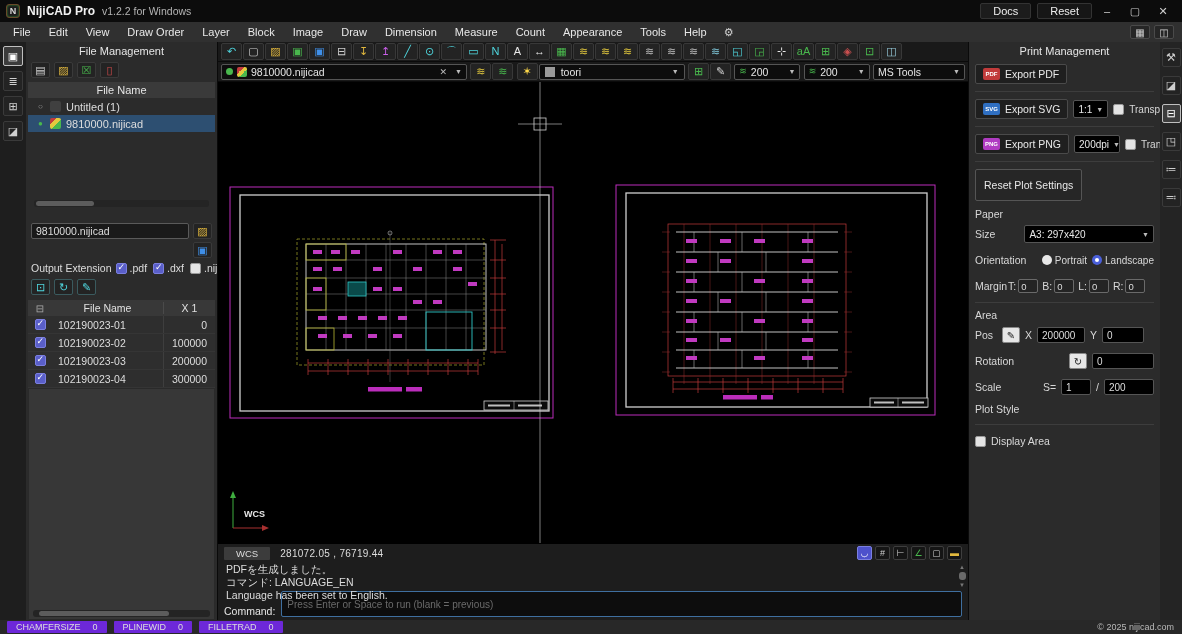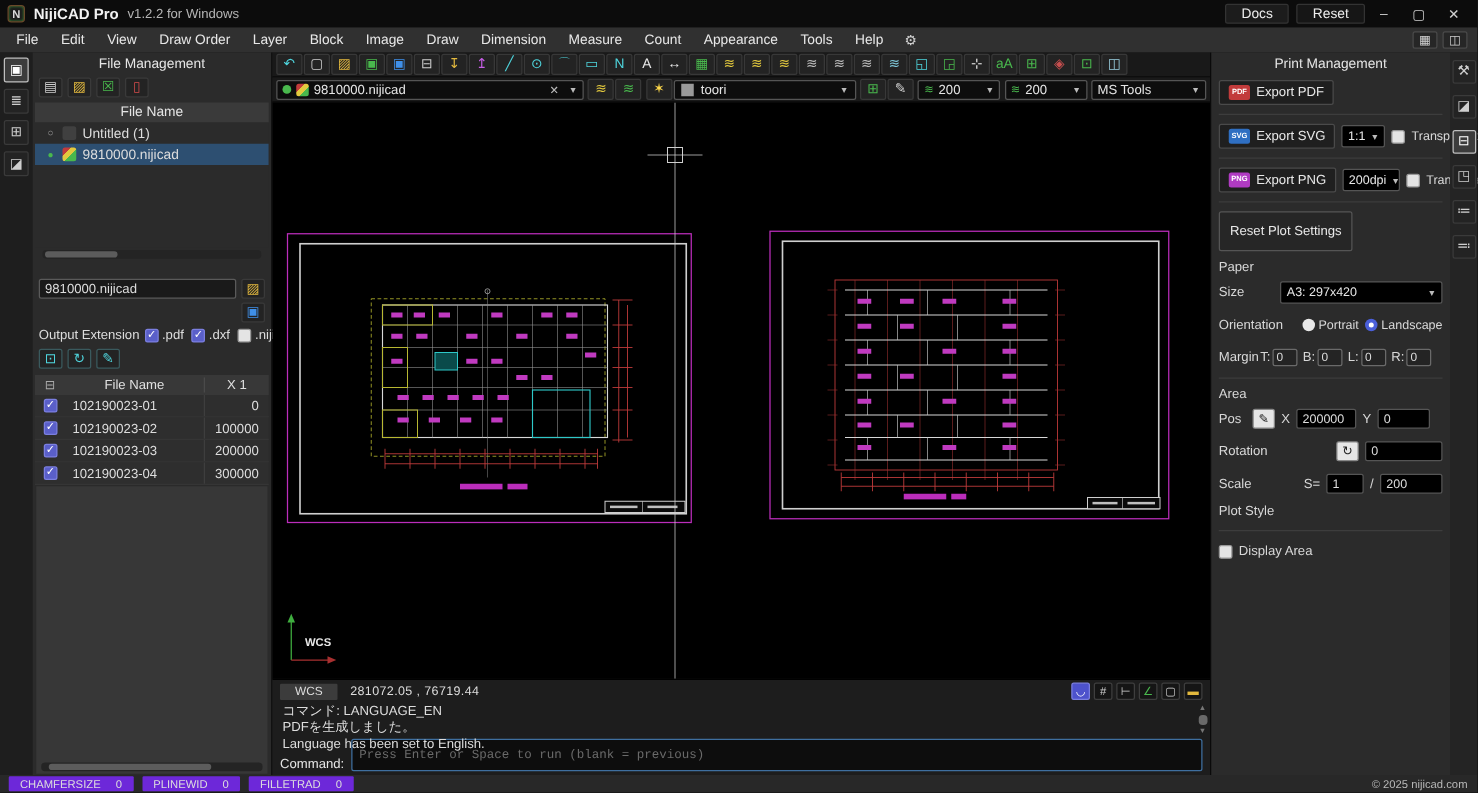--- a/index.html
+++ b/index.html
@@ -109,21 +109,21 @@
     font-size:9px;color:#cfcfcf;display:flex;align-items:center;justify-content:center;padding:0}
   .mode-ico.active{background:#4d52cc;border-color:#7b7fe0;color:#fff}
   .cmd-hist{flex:1;position:relative;padding:1px 8px;font-size:10.5px;color:#ddd;line-height:13px;min-height:0}
   .hist-line{white-space:nowrap}
   .vscroll{position:absolute;right:2px;top:2px;bottom:2px;width:8px;display:flex;flex-direction:column;align-items:center}
   .vscroll .arr{color:#777;font-size:6px;line-height:6px}
   .vscroll .vthumb{width:7px;height:14px;background:#6a6a6a;border-radius:3px;margin:2px 0}
   .cmd-in-row{display:flex;align-items:flex-end;gap:6px;padding:1px 6px 3px 6px;flex:none}
   .cmd-label{font-size:10.5px;color:#e5e5e5}
   .cmd-input{flex:1;height:15px;background:#0d0d0d;border:1px solid #3f6f9f;border-radius:2px;color:#ddd;
-    font-size:10px;padding:12px 5px;font-family:Liberation Mono, monospace}
+    font-size:10px;padding:12px 5px;font-family:Liberation Sans, sans-serif}
   .cmd-input::placeholder{color:#6a6a6a}
 
   
   .right-panel{width:192px;background:#2b2b2b;flex:none;display:flex;flex-direction:column;border-left:1px solid #0a0a0a;padding:0 0 4px 0}
   .rp-inner{padding:0 6px;display:flex;flex-direction:column}
   .rp-row{display:flex;align-items:center;gap:5px;margin:4px 0;min-height:18px}
   .sep{height:1px;background:#3d3d3d;margin:3px 0}
   .exp-btn{height:20px;background:#1f1f1f;border:1px solid #4a4a4a;border-radius:2px;display:flex;align-items:center;
     gap:5px;padding:0 7px;font-size:10.5px;color:#e8e8e8;flex:none}
   .badge{width:17px;height:12px;border-radius:2px;color:#fff;font-size:6px;font-weight:bold;
@@ -713,22 +713,22 @@
               <button class="mode-ico">
                 <span class="g" style="font-size: 9px; color: rgb(207, 207, 207);">▢</span>
               </button>
               <button class="mode-ico">
                 <span class="g" style="font-size: 9px; color: rgb(227, 185, 62);">▬</span>
               </button>
             </span>
         </div>
         <div class="cmd-hist">
           <div id="hist-lines">
+              <div class="hist-line">PDFを生成しました。</div>
               <div class="hist-line">コマンド: LANGUAGE_EN</div>
-              <div class="hist-line">PDFを生成しました。</div>
               <div class="hist-line">Language has been set to English.</div>
             </div>
           <div class="vscroll">
             <span class="arr">▲</span>
             <span class="vthumb"></span>
             <span class="arr">▼</span>
           </div>
         </div>
         <div class="cmd-in-row">
           <span class="cmd-label">Command:</span>

